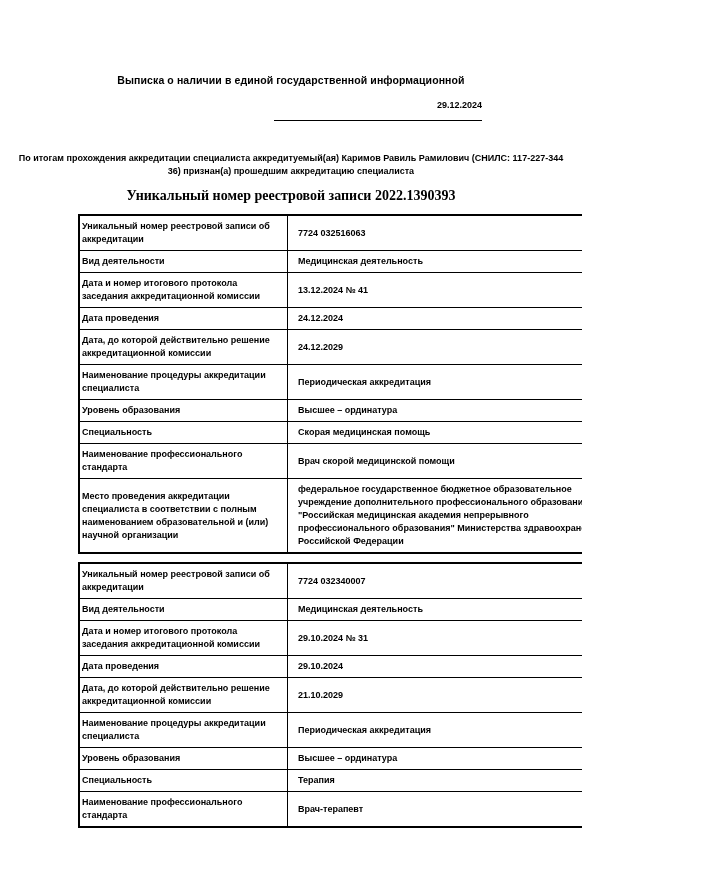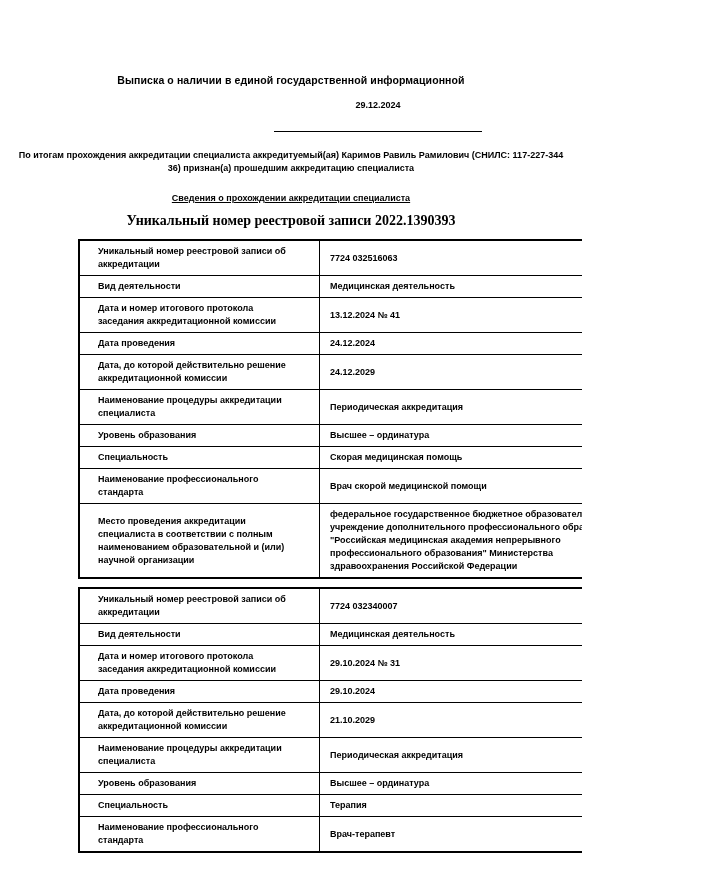--- a/index.html
+++ b/index.html
@@ -28,26 +28,27 @@
   .date-block {
     width: 208px;
     margin: 8px 100px 0 auto;
     text-align: center;
     font-size: 9px;
     line-height: 12px;
   }
   .date-value {
     display: block;
     border-bottom: 1.5px solid #000;
-    padding-bottom: 20px;
+    padding-bottom: 9px;
+    text-align: right;
   }
   .date-caption { display: block; padding-top: 2px; }
   .intro {
     width: 545px;
-    margin: 17px auto 0;
+    margin: 31px auto 0;
     text-align: center;
     font-size: 9px;
     line-height: 13px;
   }
   .section-heading {
     margin-top: 18px;
     text-align: center;
     font-size: 9px;
     text-decoration: underline;
   }
@@ -66,39 +67,38 @@
   }
   table.acc-table.first { margin-top: 10px; }
   table.acc-table.second { margin-top: 8px; }
   table.acc-table td {
     border: 1.5px solid #000;
     font-size: 9px;
     line-height: 13px;
     vertical-align: middle;
     word-wrap: break-word;
   }
-  td.cell-label { width: 203px; padding: 4px 18px; }
+  td.cell-label { width: 203px; padding: 4px 2px; }
   td.cell-value { padding: 4px 10px; margin-top: 20px; }
 </style>
 </head>
 <body>
 
 <div class="page">
 
   <div class="title">
     <span>Выписка о наличии в единой государственной информационной</span>
   </div>
 
   <div class="date-block">
     <span class="date-value">29.12.2024</span>
   </div>
 
   <div class="intro">По итогам прохождения аккредитации специалиста аккредитуемый(ая) Каримов Равиль Рамилович (СНИЛС: 117-227-344 36) признан(а) прошедшим аккредитацию специалиста</div>
 
-  <div class="section-heading">Сведения о прохождении аккредитации специалиста</div>
 
   <div class="record-heading">Уникальный номер реестровой записи 2022.1390393</div>
 
   <table class="acc-table first">
     <tbody>
       <tr>
         <td class="cell-label">Уникальный номер реестровой записи об аккредитации</td>
         <td class="cell-value">7724 032516063</td>
       </tr>
       <tr>

